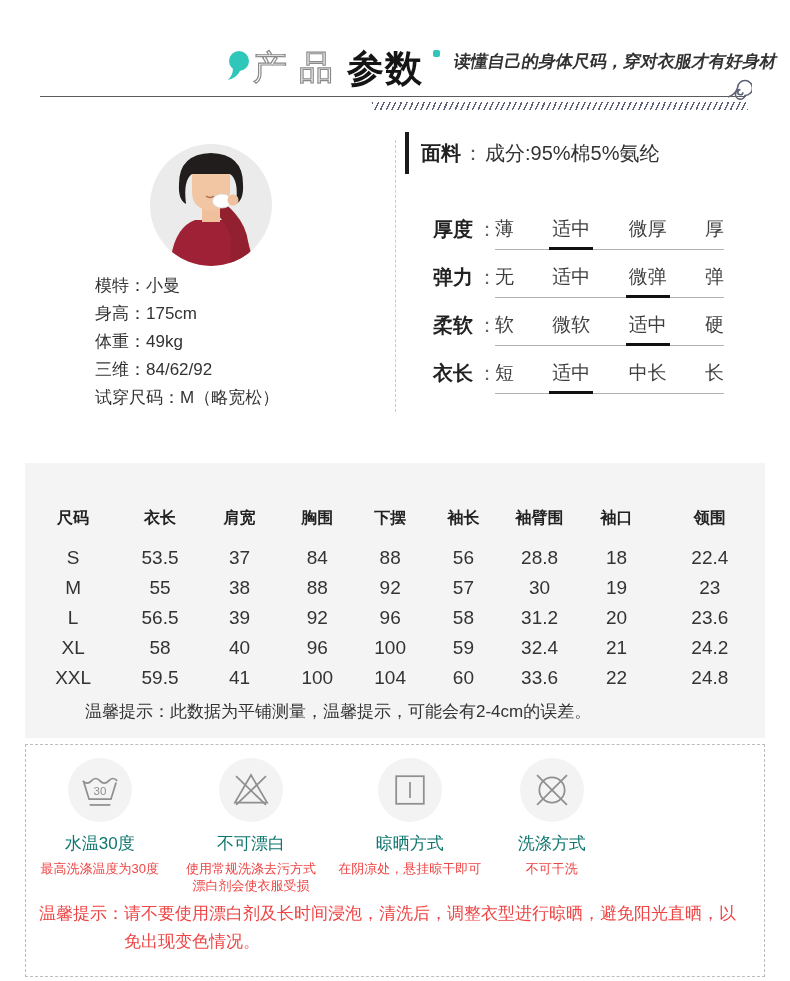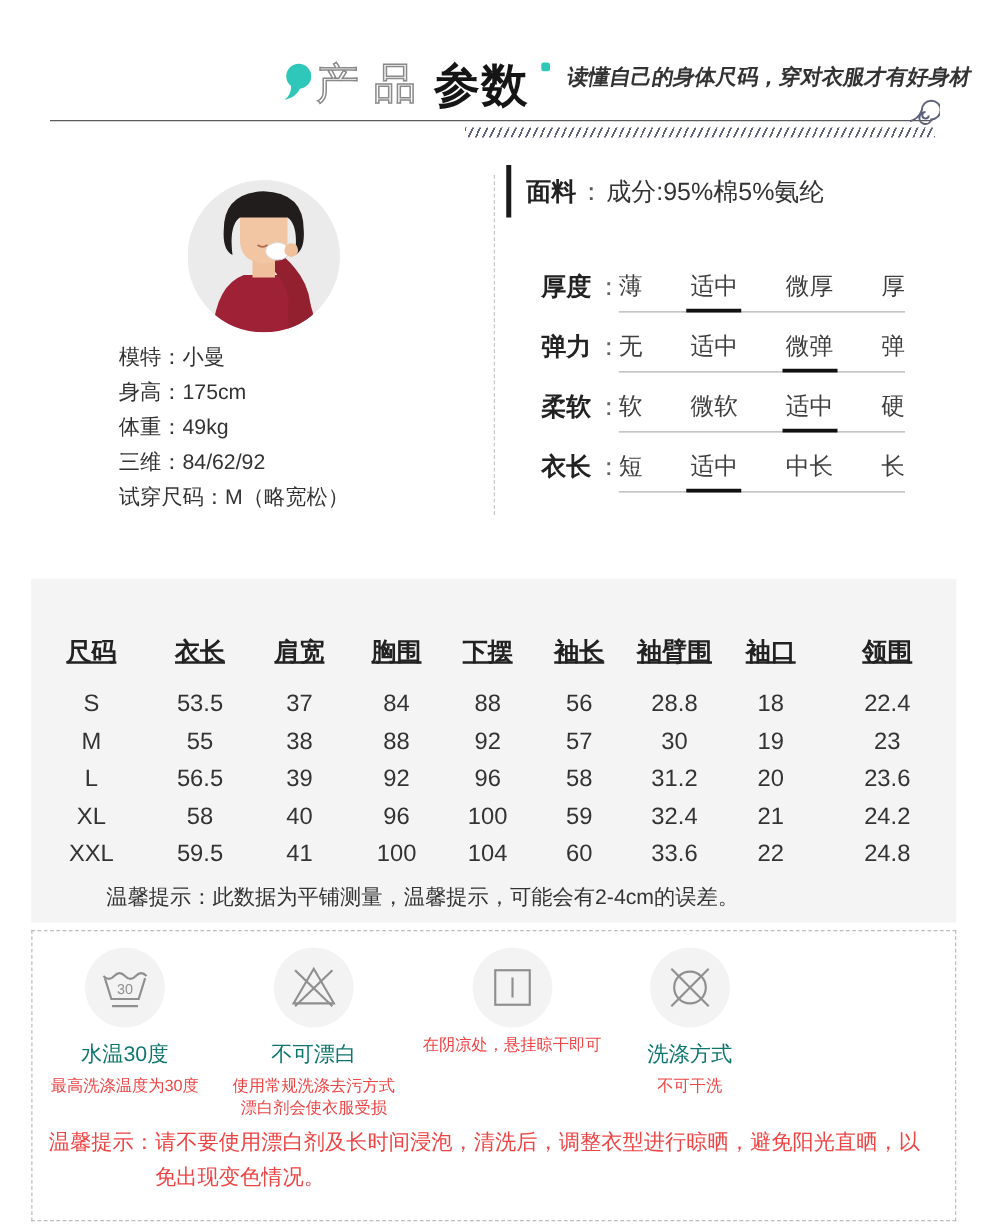--- a/index.html
+++ b/index.html
@@ -39,21 +39,21 @@
   .attr-label { font-size:20px; font-weight:bold; color:#222; width:44px; flex:none; }
   .attr-sep { font-size:20px; color:#666; width:18px; flex:none; }
   .attr-opts { position:relative; display:flex; justify-content:space-between; width:229px;
                border-bottom:1px solid #b3b3b3; padding-bottom:7px; font-size:19px; color:#3f3f3f; }
   .opt { position:relative; }
   .opt.sel::after { content:""; position:absolute; left:-3px; right:-3px; bottom:-8px; height:3px; background:#111; }
 
   
   .size-section { position:absolute; left:25px; top:463px; width:740px; height:275px; background:#f4f4f4; }
   .size-table { width:100%; margin-top:40px; border-collapse:collapse; table-layout:fixed; }
-  .size-table th { font-size:20px; font-weight:bold; color:#222; padding:5px 0 14px; text-align:center;text-decoration:underline; }
+  .size-table th { font-size:16px; font-weight:bold; color:#222; padding:5px 0 14px; text-align:center; }
   .size-table td { font-size:19px; color:#333; padding:4px 0; text-align:center; }
   .size-tip { margin-top:7px; font-size:17px; color:#333; padding-left:60px; }
 
   
   .care-box { position:absolute; left:25px; top:744px; width:740px; height:233px; border:1px dashed #bdbdbd; }
   .care-items { display:flex; margin-top:13px; }
   .care-item { text-align:center; }
   .ci-1{width:20%;} .ci-2{width:21%;} .ci-3{width:22%;} .ci-4{width:20.5%;} .ci-5{width:16.5%;}
   .care-circle { width:64px; height:64px; border-radius:50%; background:#f3f3f3; margin:0 auto;
                  display:flex; align-items:center; justify-content:center; }
@@ -282,20 +282,21 @@
         </div>
       </div>
 
       <div class="care-item ci-3">
         <div class="care-circle">
           <svg class="care-ic" width="46" height="46" viewBox="0 0 40 40">
             <rect x="8" y="8" width="24" height="24"></rect>
             <line x1="20" y1="13" x2="20" y2="27"></line>
           </svg>
         </div>
+        <div class="care-label">晾晒方式</div>
         <div class="care-desc">在阴凉处，悬挂晾干即可</div>
       </div>
 
 
       <div class="care-item ci-5">
         <div class="care-circle">
           <svg class="care-ic" width="46" height="46" viewBox="0 0 40 40">
             <circle cx="20" cy="20" r="11"></circle>
             <line x1="7" y1="7" x2="33" y2="33"></line>
             <line x1="33" y1="7" x2="7" y2="33"></line>

